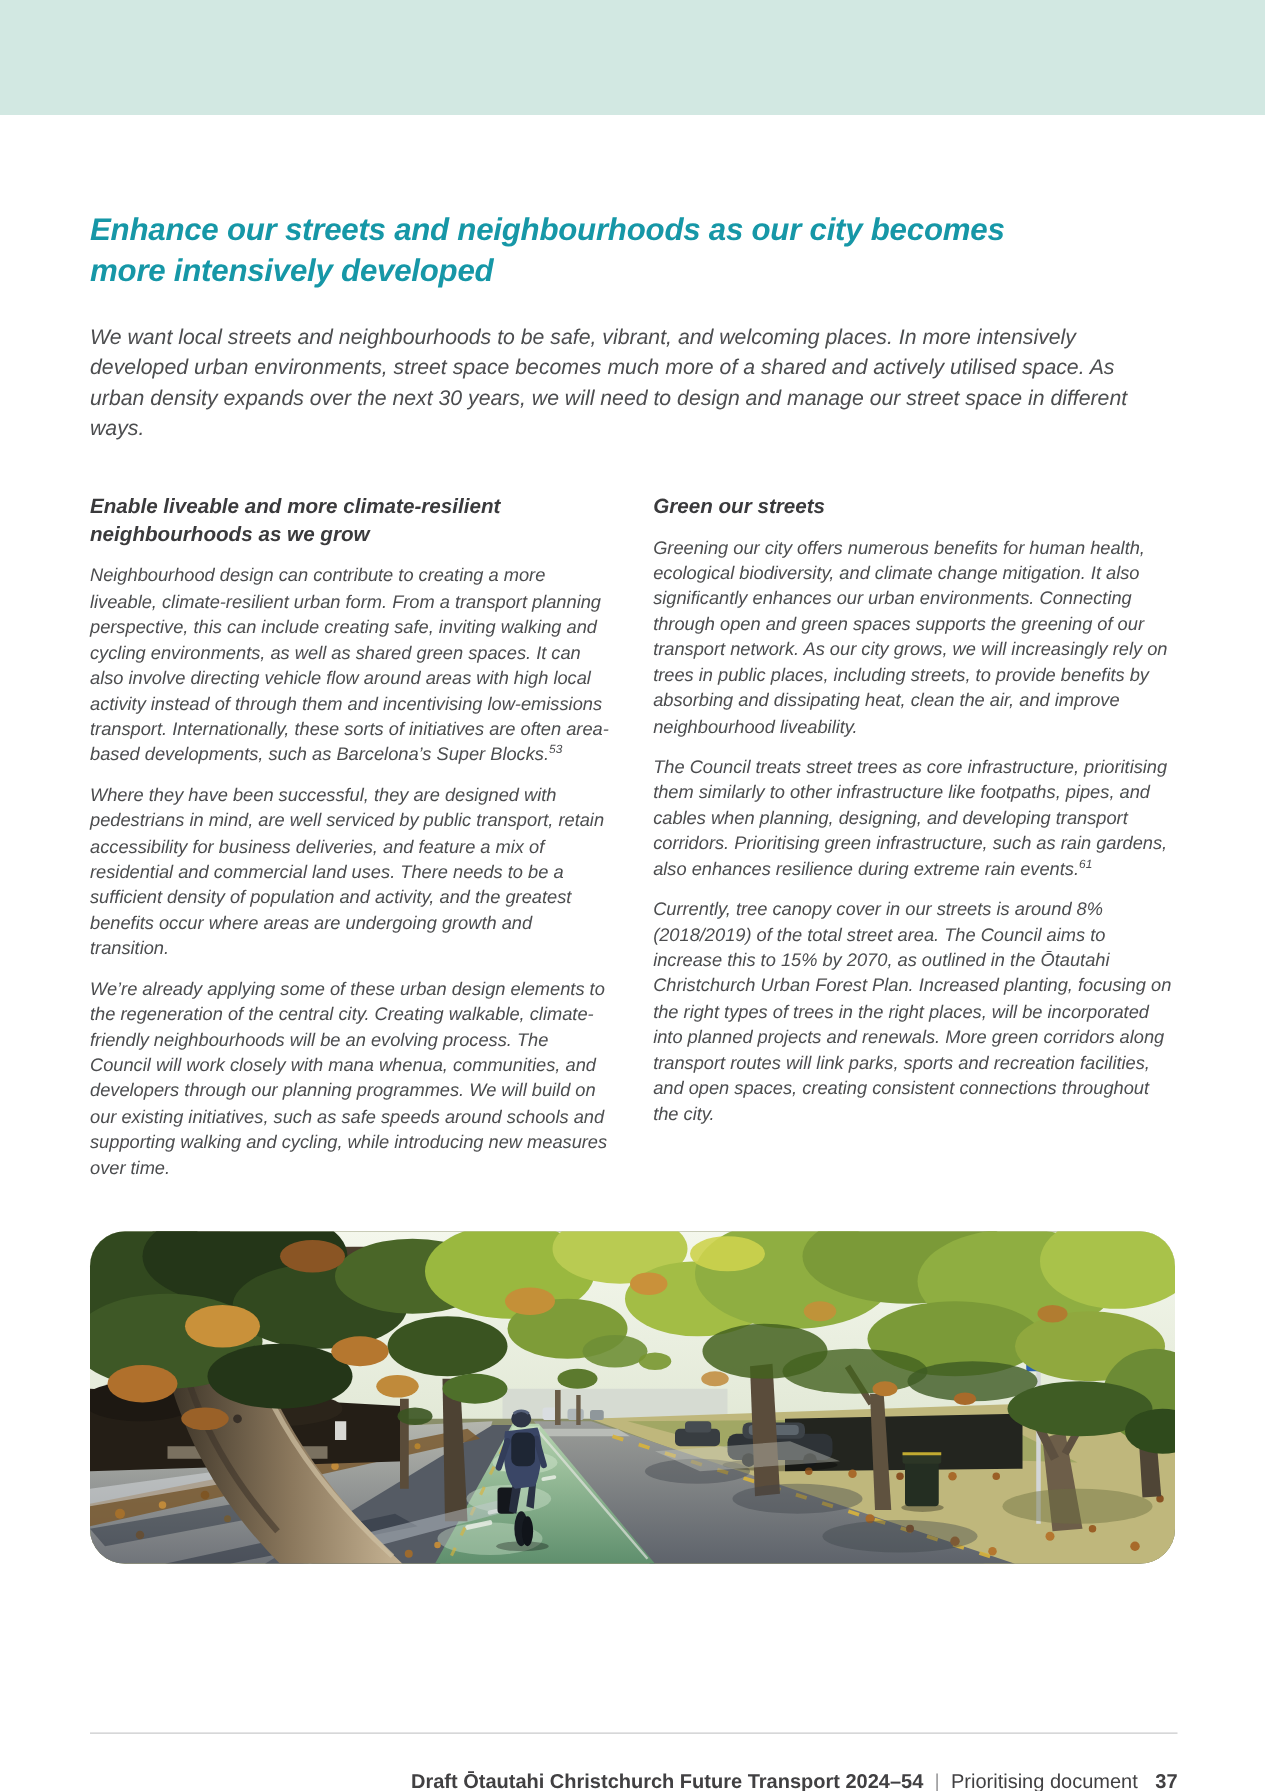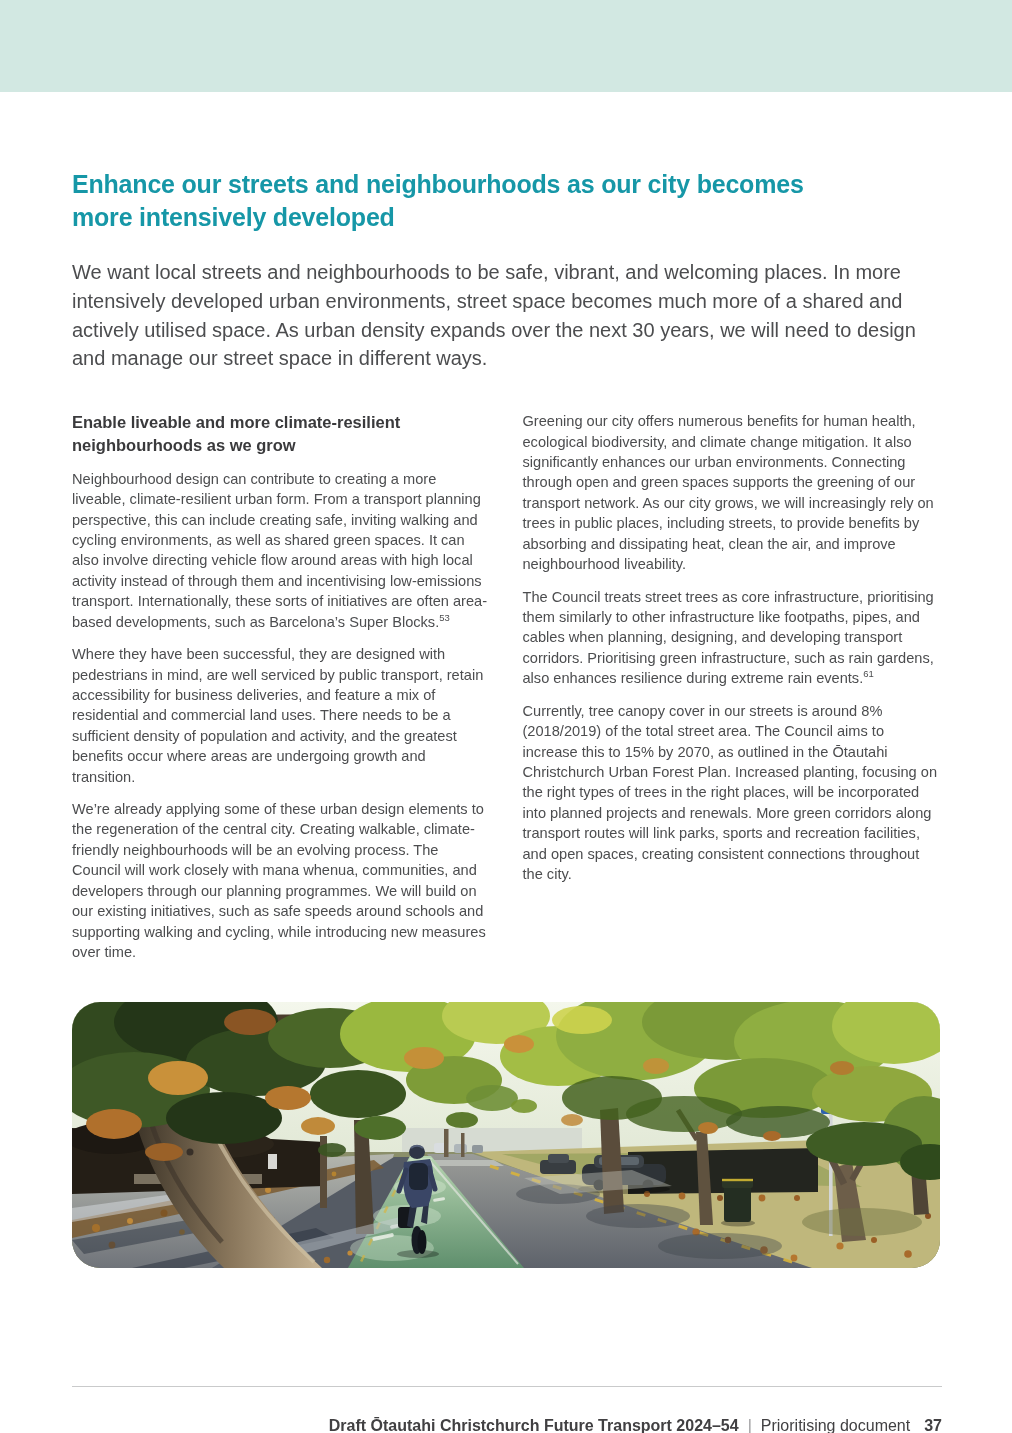--- a/index.html
+++ b/index.html
@@ -6,27 +6,27 @@
     --accent:#1697a7; --band:#d2e8e2; --body-text:#4c4d4f; --heading-text:#3a3a3c;
     --footer-text:#414042; --rule:#c9cacb; --page-bg:#ffffff;
   }
   html,body{margin:0;padding:0;}
   body{
     width:1012px;height:1433px;position:relative;background:var(--page-bg);
     font-family:"Liberation Sans","DejaVu Sans",sans-serif;
     -webkit-font-smoothing:antialiased;
   }
   .band{width:100%;height:92px;background:var(--band);}
-  .content{padding:0 72px;}
+  .content{padding:0 72px;font-style:italic;}
   .doc-title{
     color:var(--accent);font-size:25px;line-height:1.3;font-weight:700;
     letter-spacing:-0.2px;margin:76px 0 0 0;max-width:742px;
   }
   .intro{
-    margin-top:25px;font-size:20px;line-height:1.44;color:var(--body-text);
+    margin-top:25px;font-size:17px;line-height:1.44;color:var(--body-text);
     max-width:856px;
   }
   .cols{display:flex;gap:33px;margin-top:38px;}
   .col{flex:1;min-width:0;}
   .col-heading{
     font-size:16.5px;font-weight:700;color:var(--heading-text);
     line-height:1.38;margin:0 0 12px 0;
   }
   .col p{
     font-size:14.6px;line-height:1.4;color:var(--body-text);margin:0 0 12px 0;
@@ -62,20 +62,21 @@
   <div class="cols">
 
     <div class="col">
       <h2 class="col-heading">Enable liveable and more climate-resilient neighbourhoods as we grow</h2>
       <p><span>Neighbourhood design can contribute to creating a more liveable, climate-resilient urban form. From a transport planning perspective, this can include creating safe, inviting walking and cycling environments, as well as shared green spaces. It can also involve directing vehicle flow around areas with high local activity instead of through them and incentivising low-emissions transport. Internationally, these sorts of initiatives are often area-based developments, such as Barcelona’s Super Blocks.</span><sup>53</sup></p>
       <p><span>Where they have been successful, they are designed with pedestrians in mind, are well serviced by public transport, retain accessibility for business deliveries, and feature a mix of residential and commercial land uses. There needs to be a sufficient density of population and activity, and the greatest benefits occur where areas are undergoing growth and transition.</span><sup></sup></p>
       <p><span>We’re already applying some of these urban design elements to the regeneration of the central city. Creating walkable, climate-friendly neighbourhoods will be an evolving process. The Council will work closely with mana whenua, communities, and developers through our planning programmes. We will build on our existing initiatives, such as safe speeds around schools and supporting walking and cycling, while introducing new measures over time.</span><sup></sup></p>
     </div>
 
     <div class="col">
+      <h2 class="col-heading">Green our streets</h2>
       <p><span>Greening our city offers numerous benefits for human health, ecological biodiversity, and climate change mitigation. It also significantly enhances our urban environments. Connecting through open and green spaces supports the greening of our transport network. As our city grows, we will increasingly rely on trees in public places, including streets, to provide benefits by absorbing and dissipating heat, clean the air, and improve neighbourhood liveability.</span><sup></sup></p>
       <p><span>The Council treats street trees as core infrastructure, prioritising them similarly to other infrastructure like footpaths, pipes, and cables when planning, designing, and developing transport corridors. Prioritising green infrastructure, such as rain gardens, also enhances resilience during extreme rain events.</span><sup>61</sup></p>
       <p><span>Currently, tree canopy cover in our streets is around 8% (2018/2019) of the total street area. The Council aims to increase this to 15% by 2070, as outlined in the Ōtautahi Christchurch Urban Forest Plan. Increased planting, focusing on the right types of trees in the right places, will be incorporated into planned projects and renewals. More green corridors along transport routes will link parks, sports and recreation facilities, and open spaces, creating consistent connections throughout the city.</span><sup></sup></p>
     </div>
 
   </div>
 
   <div class="photo-frame">
     <svg width="868" height="266" viewBox="0 0 868 266" xmlns="http://www.w3.org/2000/svg" role="img">
       <defs>

